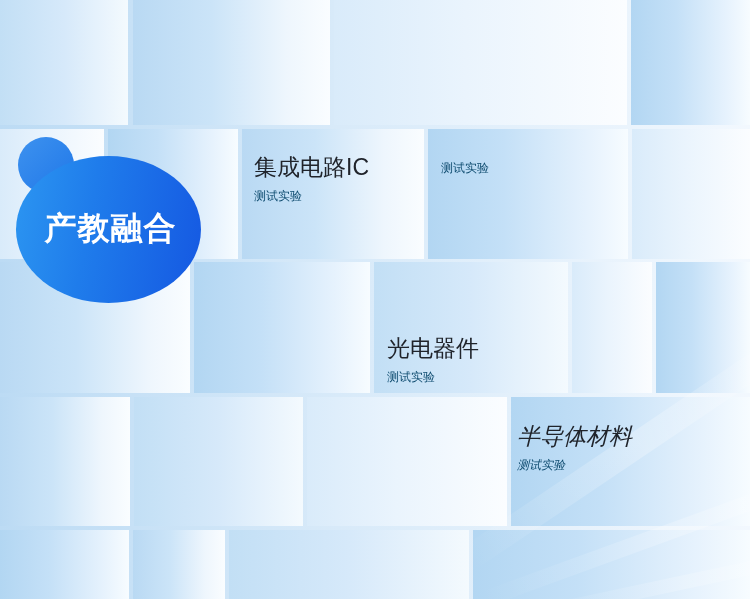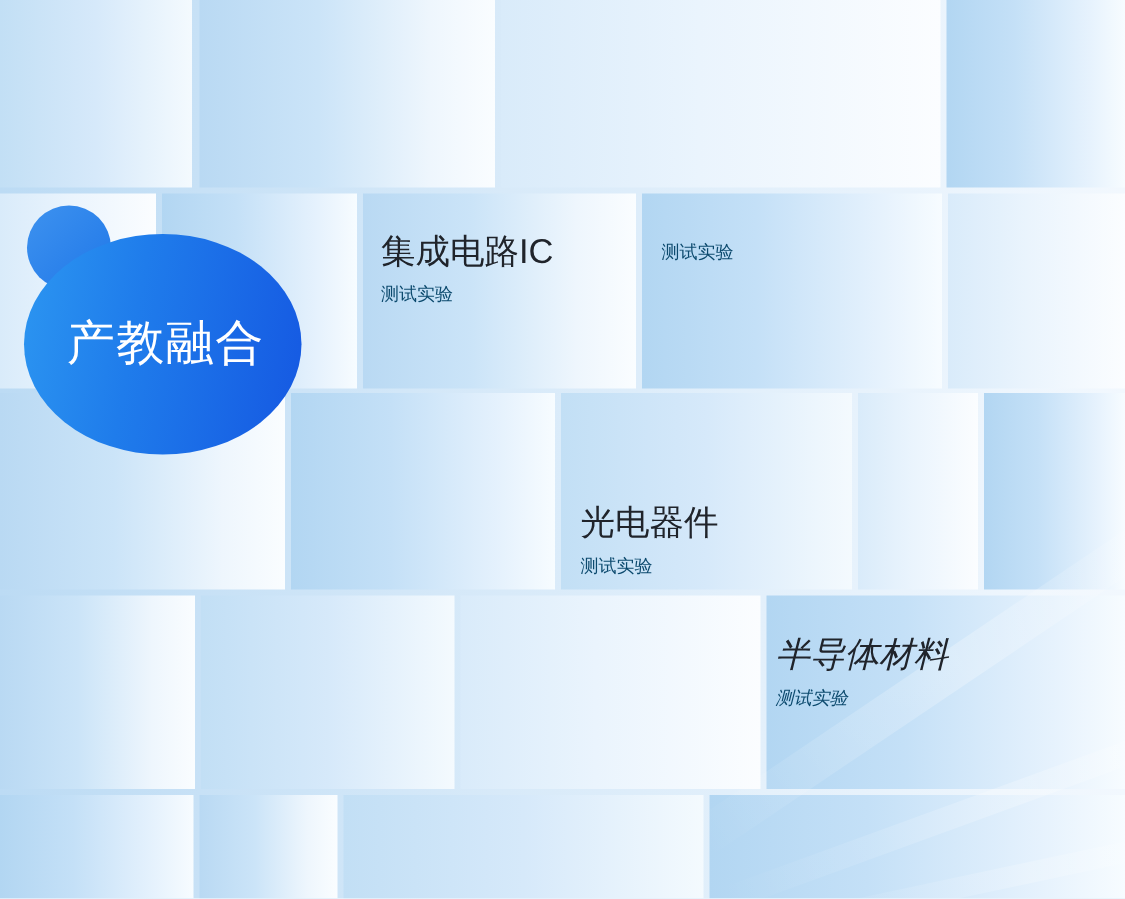--- a/index.html
+++ b/index.html
@@ -69,21 +69,21 @@
     height: 147px;
     border-radius: 50%;
     background: linear-gradient(100deg, #2c96f1 0%, #1f7ceb 40%, #1558e2 100%);
     display: flex;
     align-items: center;
     justify-content: center;
   }
   .badge-text {
     color: #ffffff;
     font-size: 32px;
-    font-weight: normal;
+    font-weight: bold;
     letter-spacing: 1px;
     line-height: 1;
     white-space: nowrap;
     transform: translate(2px, -2px);
   }
 
   
   .card {
     position: absolute;
   }

